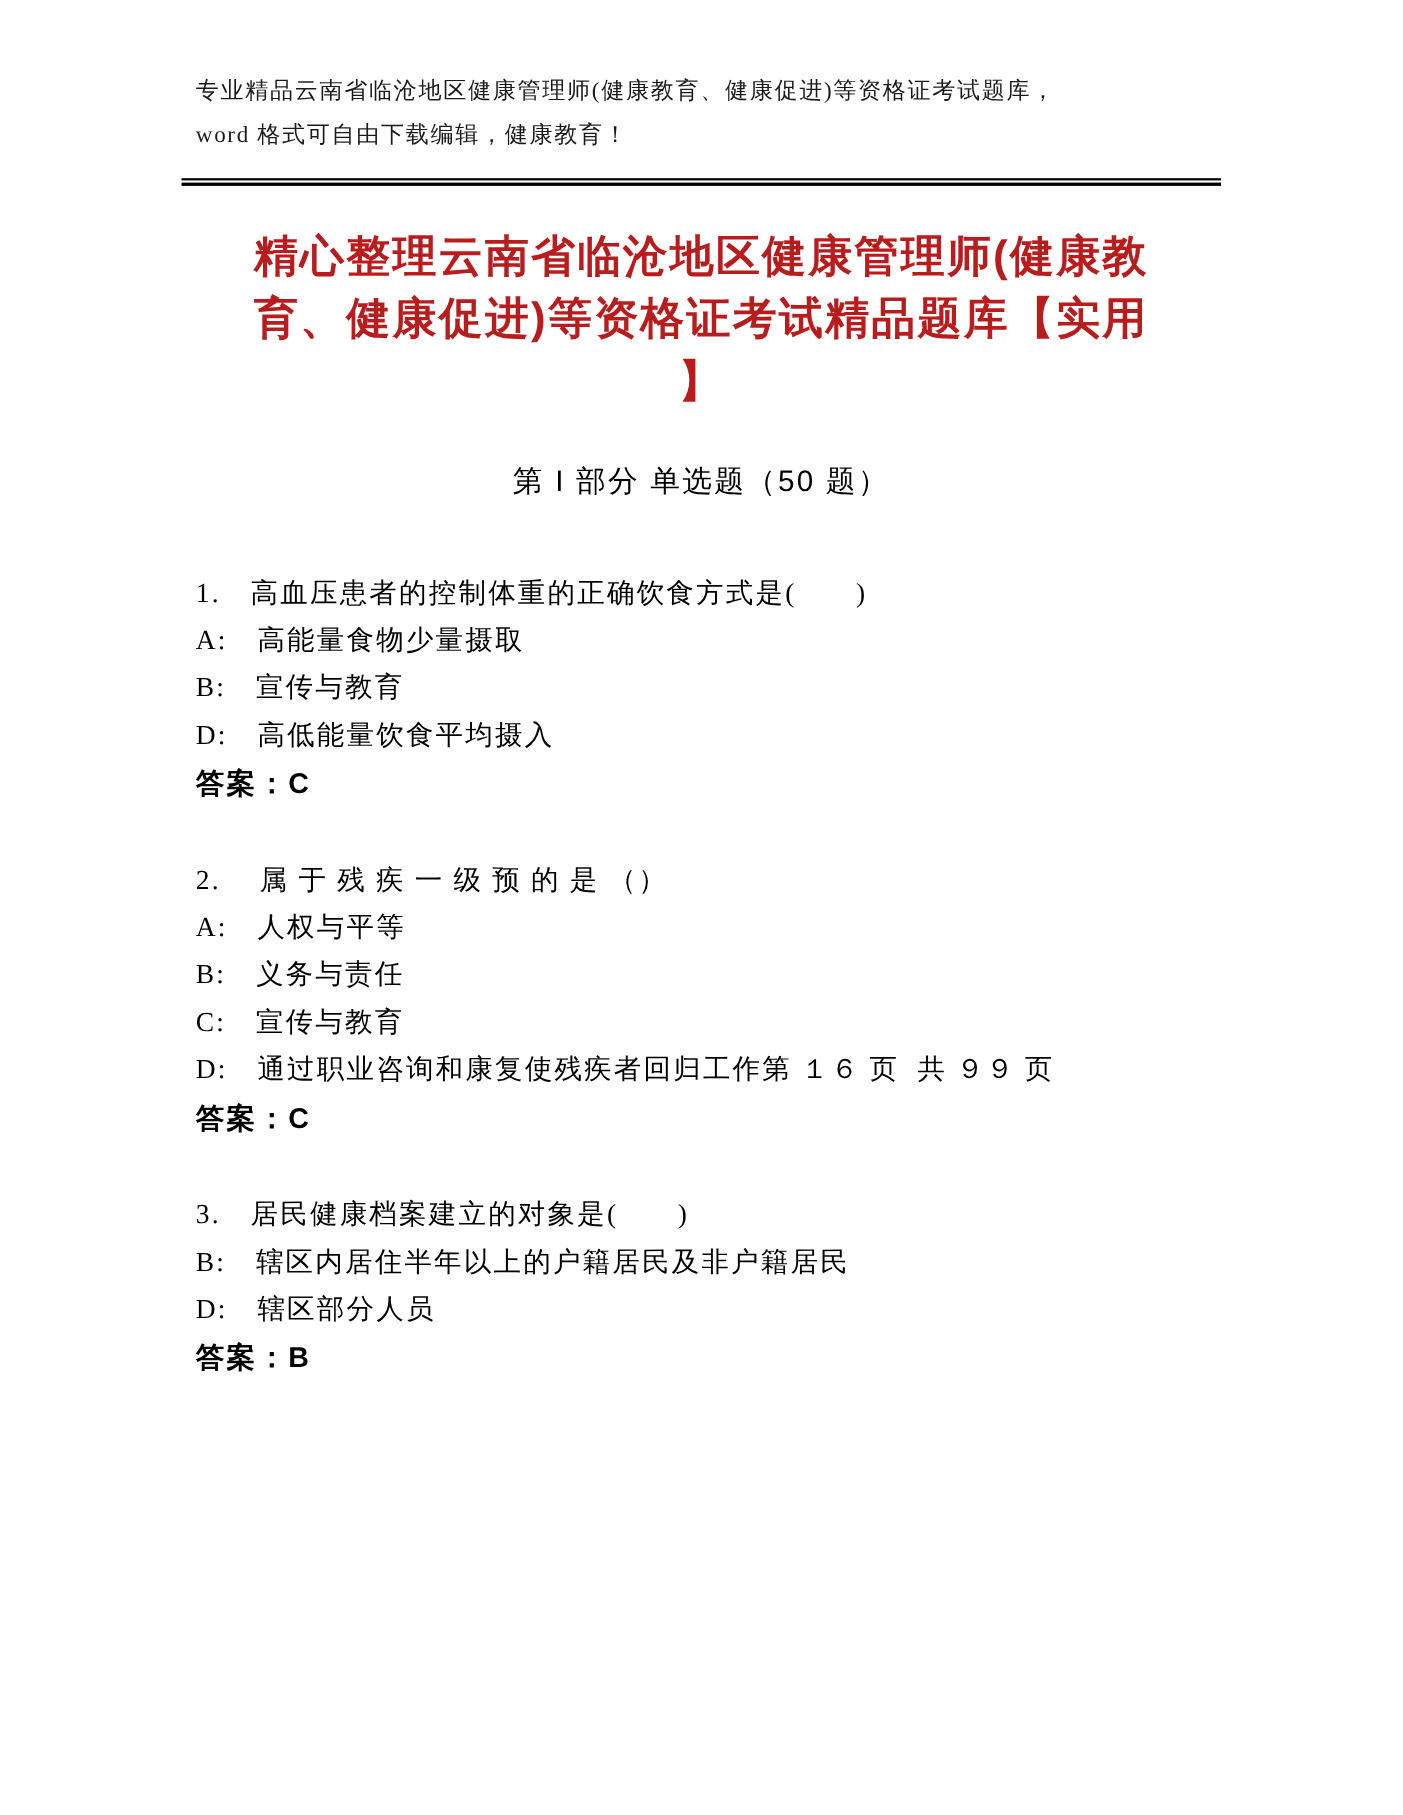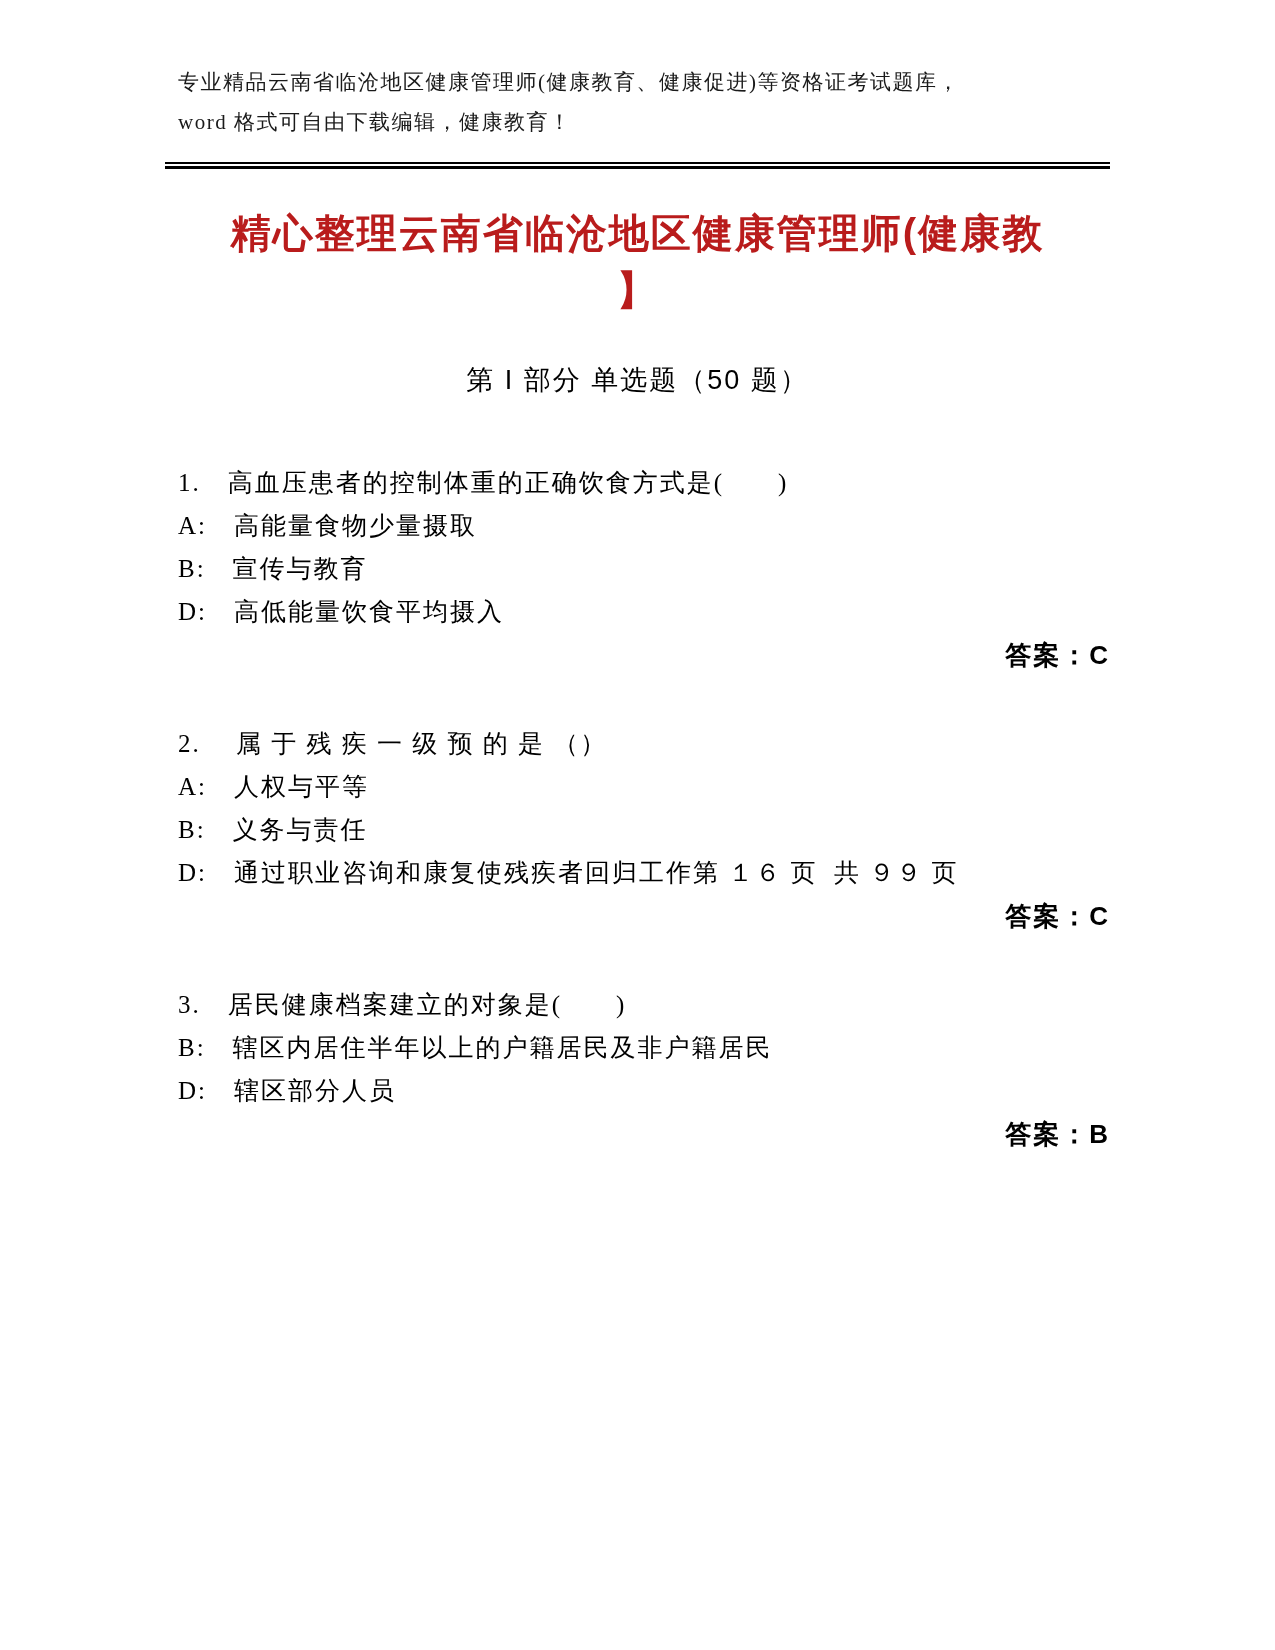--- a/index.html
+++ b/index.html
@@ -65,56 +65,57 @@
     letter-spacing: 2px;
   }
   .q-block { margin-bottom: 44px; }
   .q-line  { line-height: 43px; white-space: pre-wrap; }
   .answer-line {
     line-height: 45px;
     font-family: "Liberation Sans", sans-serif;
     font-weight: 700;
     font-size: 26px;
     letter-spacing: 2px;
-    text-align: right;
   }
 </style>
 </head>
 <body>
 
 <div class="page">
 
   <div class="doc-header">
     <div>专业精品云南省临沧地区健康管理师(健康教育、健康促进)等资格证考试题库，</div>
     <div>word 格式可自由下载编辑，健康教育！</div>
   </div>
 
   <div class="header-rule"></div>
 
   <h1 class="doc-title" style="color: #b91c1c;">
     <div>精心整理云南省临沧地区健康管理师(健康教</div>
+    <div>育、健康促进)等资格证考试精品题库【实用</div>
     <div>】</div>
   </h1>
 
   <h2 class="section-heading">第 I 部分 单选题（50 题）</h2>
 
   <div class="questions">
 
     <div class="q-block">
       <div class="q-line">1.　高血压患者的控制体重的正确饮食方式是(　　)</div>
       <div class="q-line">A:　高能量食物少量摄取</div>
       <div class="q-line">B:　宣传与教育</div>
       <div class="q-line">D:　高低能量饮食平均摄入</div>
       <div class="answer-line">答案：C</div>
     </div>
 
     <div class="q-block">
       <div class="q-line">2.　 属 于 残 疾 一 级 预 的 是 （）</div>
       <div class="q-line">A:　人权与平等</div>
       <div class="q-line">B:　义务与责任</div>
+      <div class="q-line">C:　宣传与教育</div>
       <div class="q-line">D:　通过职业咨询和康复使残疾者回归工作第 １６ 页  共 ９９ 页</div>
       <div class="answer-line">答案：C</div>
     </div>
 
     <div class="q-block">
       <div class="q-line">3.　居民健康档案建立的对象是(　　)</div>
       <div class="q-line">B:　辖区内居住半年以上的户籍居民及非户籍居民</div>
       <div class="q-line">D:　辖区部分人员</div>
       <div class="answer-line">答案：B</div>
     </div>

